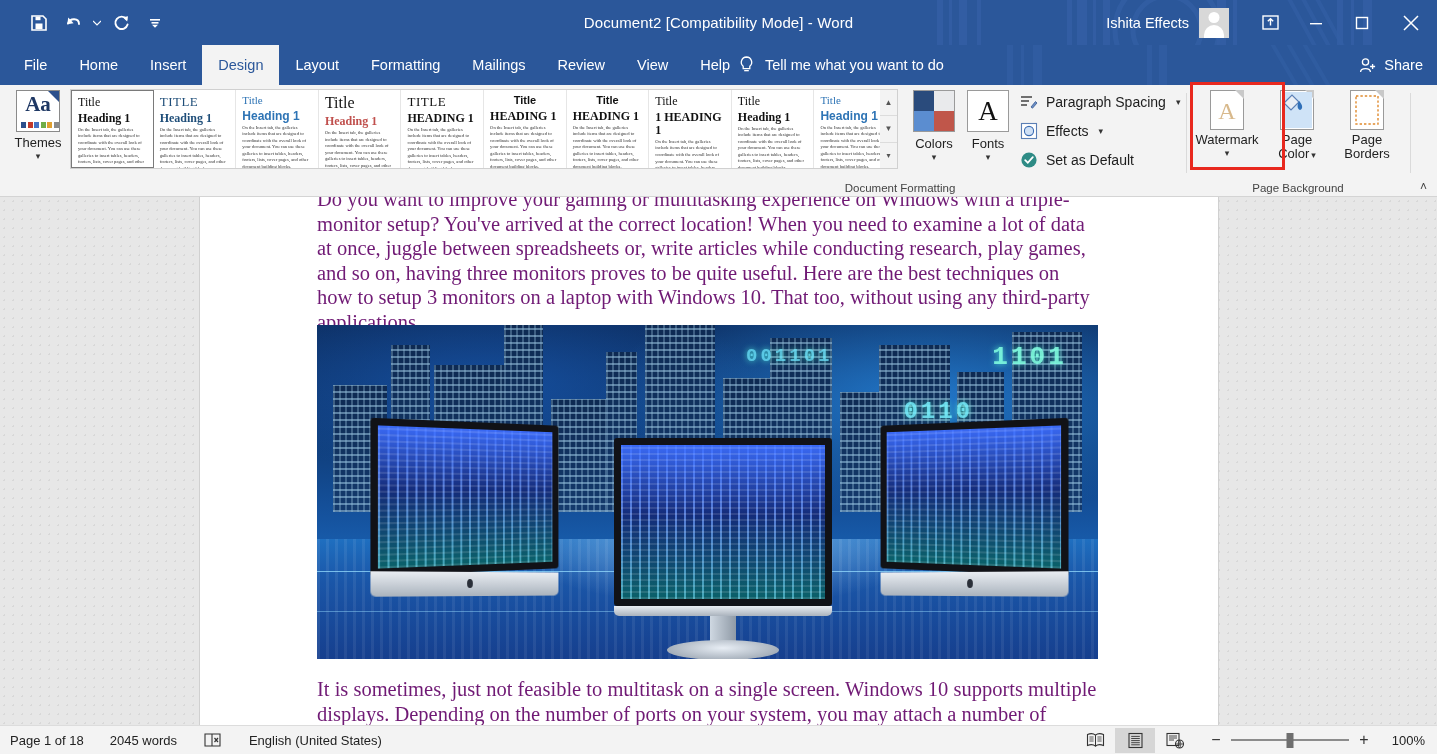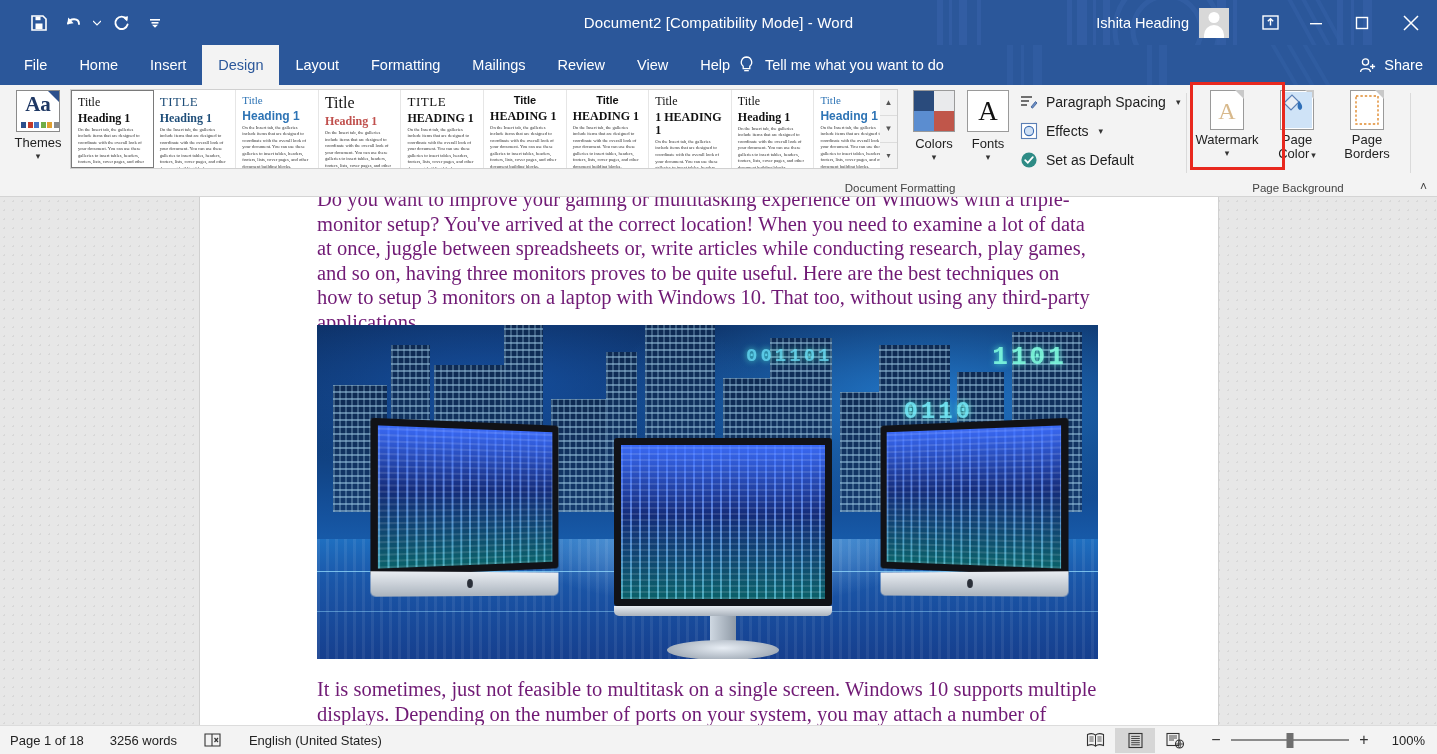--- a/index.html
+++ b/index.html
@@ -364,21 +364,21 @@
             <rect x="2" y="2" width="10" height="1.6" fill="#fff"></rect>
             <rect x="3.5" y="5" width="7" height="1.6" fill="#fff"></rect>
             <path d="M4 7.7 L10 7.7 L7 10.8 Z" fill="#fff"></path>
           </svg>
       </div>
     </div>
 
     <div class="title-text">Document2 [Compatibility Mode]  -  Word</div>
 
     <div class="tb-right">
-      <span class="username">Ishita Heading</span>
+      <span class="username">Ishita Effects</span>
       <span class="avatar"></span>
       <span class="wbtn">
         <svg width="17" height="17" viewBox="0 0 17 17">
             <rect x="1" y="2" width="15" height="13" fill="none" stroke="#fff" stroke-width="1.4"></rect>
             <path d="M8.5 11.5 V5 M5.8 7.3 L8.5 4.7 L11.2 7.3" fill="none" stroke="#fff" stroke-width="1.4"></path>
           </svg>
       </span>
       <span class="wbtn">
         <svg width="16" height="16" viewBox="0 0 16 16">
             <rect x="2" y="8" width="12" height="1.4" fill="#fff"></rect>
@@ -688,21 +688,21 @@
 
       <div class="doctext" style="top:490px">
         <p>It is sometimes, just not feasible to multitask on a single screen. Windows 10 supports multiple displays. Depending on the number of ports on your system, you may attach a number of monitors</p>
       </div>
     </div>
   </div>
 
   <div class="statusbar">
     <div class="sb-left">
       <span>Page 1 of 18</span>
-      <span>3256 words</span>
+      <span>2045 words</span>
       <span>
         <svg width="20" height="16" viewBox="0 0 20 16">
             <path d="M2 2 H9 V14 H2 Z M9 2 H17 V14 H9 Z" fill="none" stroke="#333" stroke-width="1.1"></path>
             <path d="M11.5 6 L15 10 M15 6 L11.5 10" stroke="#333" stroke-width="1.2"></path>
           </svg>
       </span>
       <span>English (United States)</span>
     </div>
     <div class="sb-right">
       <span class="viewbtn">

